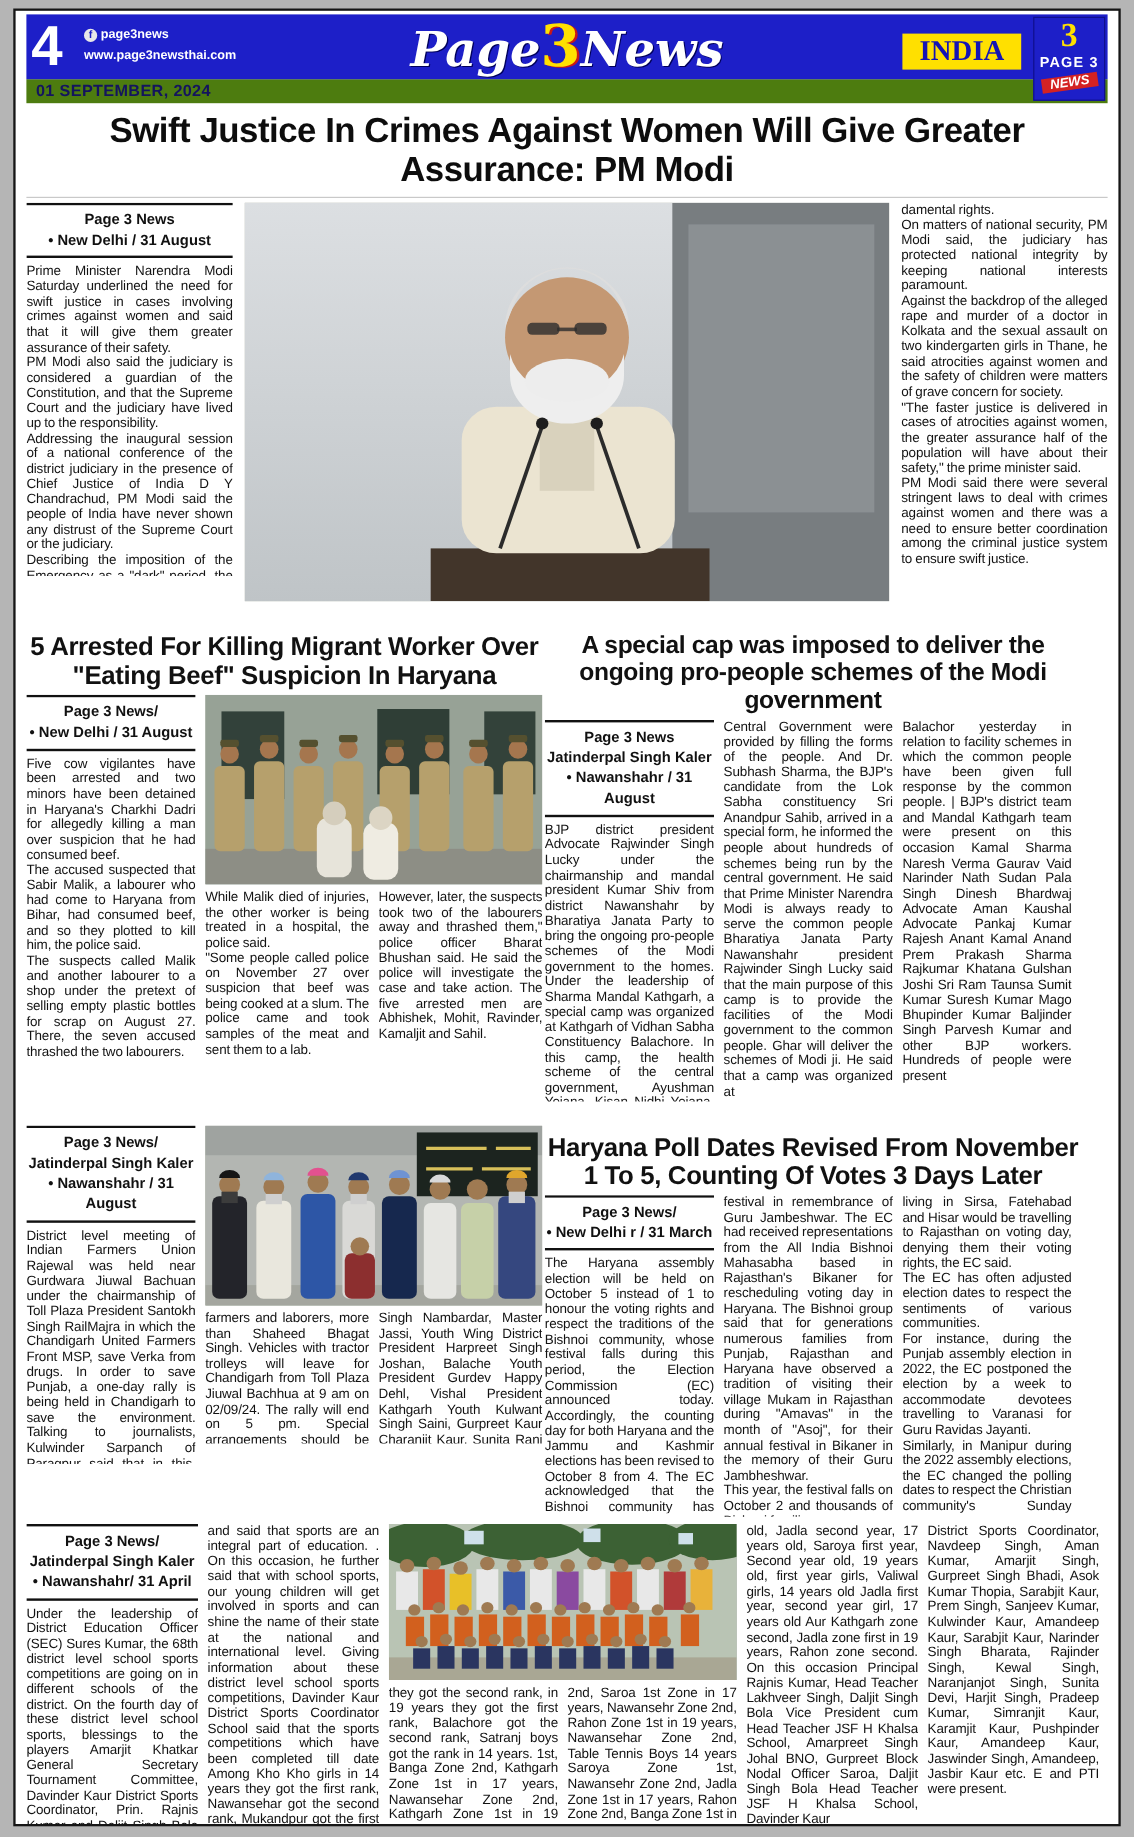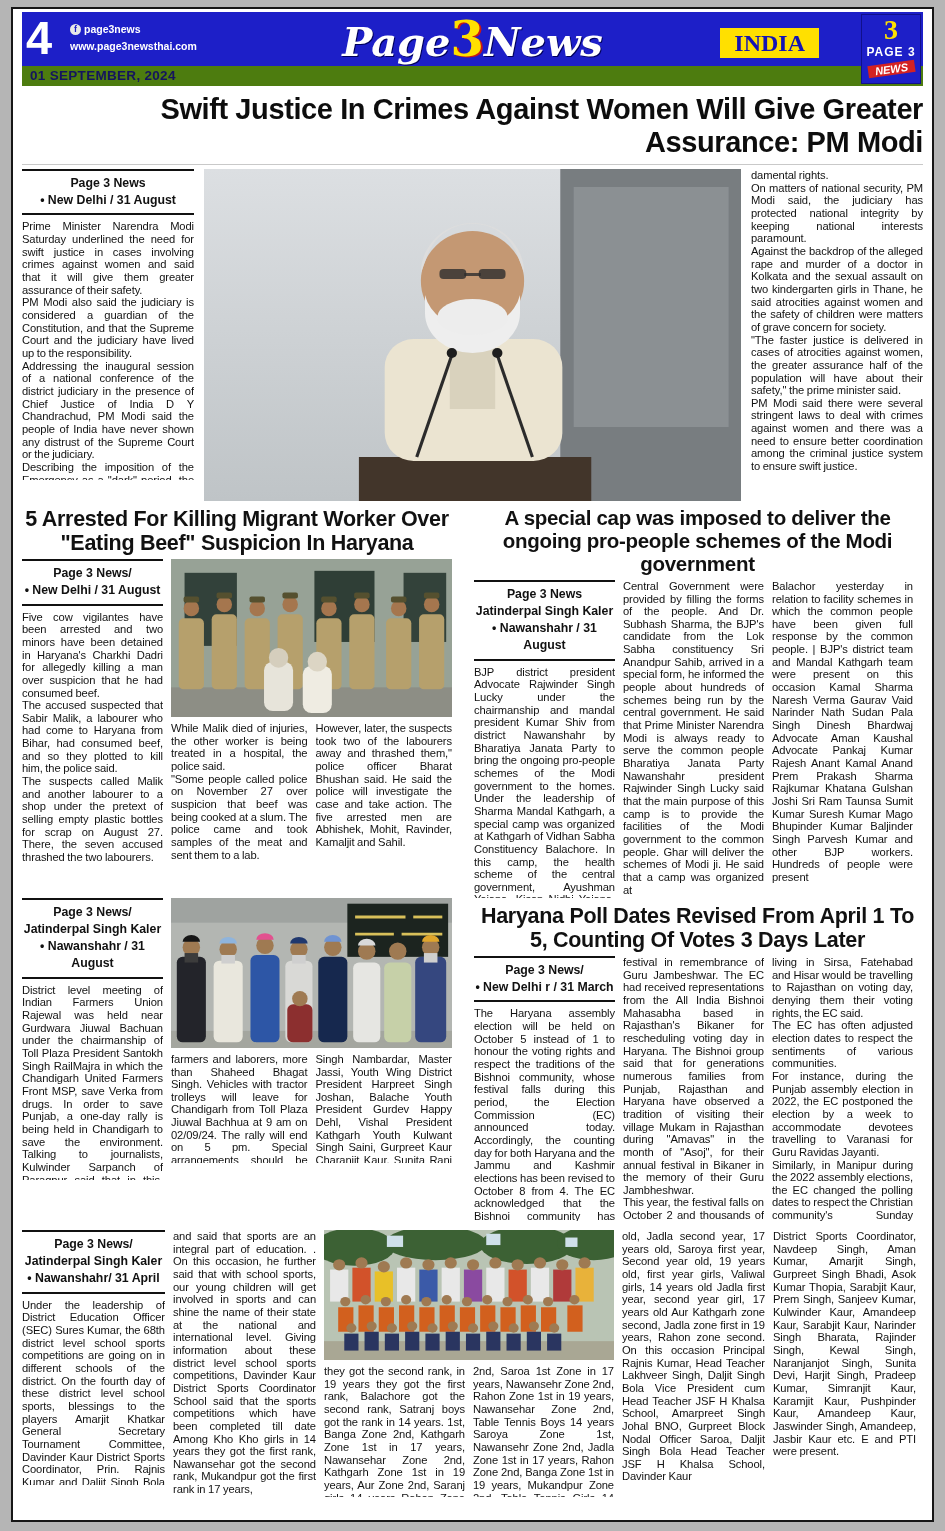--- a/index.html
+++ b/index.html
@@ -10,48 +10,48 @@
   .topbar{position:relative;background:#1d1fc8;height:54px;}
   .pagenum{position:absolute;left:4px;top:-2px;color:#fff;font-size:47px;font-weight:bold;line-height:56px;}
   .brandcol{position:absolute;left:48px;top:9px;color:#fff;font-size:10.5px;font-weight:bold;line-height:1.6;}
   .fbrow{display:flex;align-items:center;gap:3px;}
   .fb-icon{display:inline-block;width:11px;height:11px;border-radius:50%;background:#e8e8e8;color:#1d1fc8;
            font-size:9px;line-height:11px;text-align:center;font-weight:bold;}
   .masthead{position:absolute;left:50%;transform:translateX(-50%);top:1px;white-space:nowrap;
             font-family:"DejaVu Serif",serif;font-weight:bold;font-style:italic;color:#fff;
             font-size:40px;line-height:52px;text-shadow:1px 1px 0 #00005a;}
   .masthead .three{color:#ffe000;font-size:48px;font-style:normal;text-shadow:2px 1px 0 #c81818;}
-  .india-box{position:absolute;right:104px;top:16px;background:#ffe000;color:#1414b4;
+  .india-box{position:absolute;right:72px;top:16px;background:#ffe000;color:#1414b4;
              font-family:"Liberation Serif",serif;font-weight:bold;font-size:24px;
              line-height:30px;padding:0 14px;}
   .logo-box{position:absolute;right:2px;top:2px;width:60px;height:70px;background:#1d1fc8;
             border:1px solid #10108c;z-index:3;text-align:center;box-sizing:border-box;}
   .logo-three{color:#ffe000;font-size:28px;font-weight:bold;font-family:"Liberation Serif",serif;line-height:30px;display:block;}
   .logo-page{color:#fff;font-size:12px;font-weight:bold;letter-spacing:1px;display:block;}
   .logo-news{background:#d42222;color:#fff;font-style:italic;font-weight:bold;font-size:11px;
              transform:rotate(-8deg);display:inline-block;padding:0 7px;margin-top:2px;}
   .datebar{background:#4d7c0f;height:20px;line-height:20px;font-weight:bold;color:#14145e;
            font-size:13.5px;padding-left:8px;letter-spacing:.3px;}
   
-  .lead-headline{font-size:29px;font-weight:bold;text-align:right;color:#0d0d0d;
+  .lead-headline{font-size:29px;font-weight:bold;text-align:center;color:#0d0d0d;
                  padding:7px 0 5px;letter-spacing:-.4px;border-bottom:1px solid #c9c9c9;}
   .art-head{font-weight:bold;text-align:center;color:#111;line-height:1.12;letter-spacing:-.3px;margin:6px 0 4px;}
   .h-beef,.h-rally,.h-poll{font-size:21.5px;}
   .h-camp{font-size:20.5px;text-align:center;}
   .h-sports{font-size:26px;margin:8px 0 5px;}
   .byline{border-top:2px solid #111;border-bottom:2px solid #111;text-align:center;font-weight:bold;
           font-size:12.3px;padding:4px 0;line-height:1.4;margin-bottom:5px;color:#111;}
   .byline span{display:block;}
   .coltext{font-size:11.2px;line-height:1.13;text-align:justify;white-space:pre-line;color:#121212;
            letter-spacing:-.1px;word-spacing:-.4px;overflow:hidden;}
   
   .lead-row{display:flex;gap:10px;height:332px;margin-top:4px;}
   .lead-col{width:172px;overflow:hidden;}
   .lead-photo{flex:1;overflow:hidden;}
-  .row2,.row3{display:flex;gap:22px;margin-top:0;}
+  .row2,.row3{display:flex;gap:2px;margin-top:20px;}
   .artL{width:430px;} .artR{width:447px;}
   .split{display:flex;gap:8px;}
   .ncol{width:141px;overflow:hidden;}
   .photo-stack{flex:1;overflow:hidden;}
   .photo-frame{overflow:hidden;background:#9aa296;}
   .under{display:flex;gap:8px;margin-top:5px;}
   .under .coltext{flex:1;}
   .camp-cols .coltext,.poll-cols .coltext{height:100%;}
   .camp-cols{height:318px;} .poll-cols{height:268px;}
   .beef-photo{height:158px;} .beef-under{height:144px;}
@@ -281,21 +281,21 @@
           </div>
           <div class="under rally-under">
             <div class="coltext">farmers and laborers, more than Shaheed Bhagat Singh. Vehicles with tractor trolleys will leave for Chandigarh from Toll Plaza Jiuwal Bachhua at 9 am on 02/09/24. The rally will end on 5 pm. Special arrangements should be made for langar water. Singh Mehmoodpur, Dharmapal</div>
             <div class="coltext">Singh Nambardar, Master Jassi, Youth Wing District President Harpreet Singh Joshan, Balache Youth President Gurdev Happy Dehl, Vishal President Kathgarh Youth Kulwant Singh Saini, Gurpreet Kaur Charanjit Kaur, Sunita Rani etc. farmer leaders were present</div>
           </div>
         </div>
       </div>
     </div>
 
     <div class="artR">
-      <div class="art-head h-poll">Haryana Poll Dates Revised From April 1 To 5, Counting Of Votes 3 Days Later</div>
+      <div class="art-head h-poll">Haryana Poll Dates Revised From November 1 To 5, Counting Of Votes 3 Days Later</div>
       <div class="split poll-cols">
         <div class="ncol">
           <div class="byline">
             <span>Page 3 News/</span>
             <span>•  New Delhi r /  31  March</span>
           </div>
           <div class="coltext" style="height:214px">The Haryana assembly election will be held on October 5 instead of 1 to honour the voting rights and respect the traditions of the Bishnoi community, whose festival falls during this period, the Election Commission (EC) announced today. Accordingly, the counting day for both Haryana and the Jammu and Kashmir elections has been revised to October 8 from 4. The EC acknowledged that the Bishnoi community has upheld a centuries-old practice to participate in the Asoj Amavasya</div>
         </div>
         <div class="ncol coltext">festival in remembrance of Guru Jambeshwar. The EC had received representations from the All India Bishnoi Mahasabha based in Rajasthan's Bikaner for rescheduling voting day in Haryana. The Bishnoi group said that for generations numerous families from Punjab, Rajasthan and Haryana have observed a tradition of visiting their village Mukam in Rajasthan during "Amavas" in the month of "Asoj", for their annual festival in Bikaner in the memory of their Guru Jambheshwar.
 This year, the festival falls on October 2 and thousands of Bishnoi families</div>

